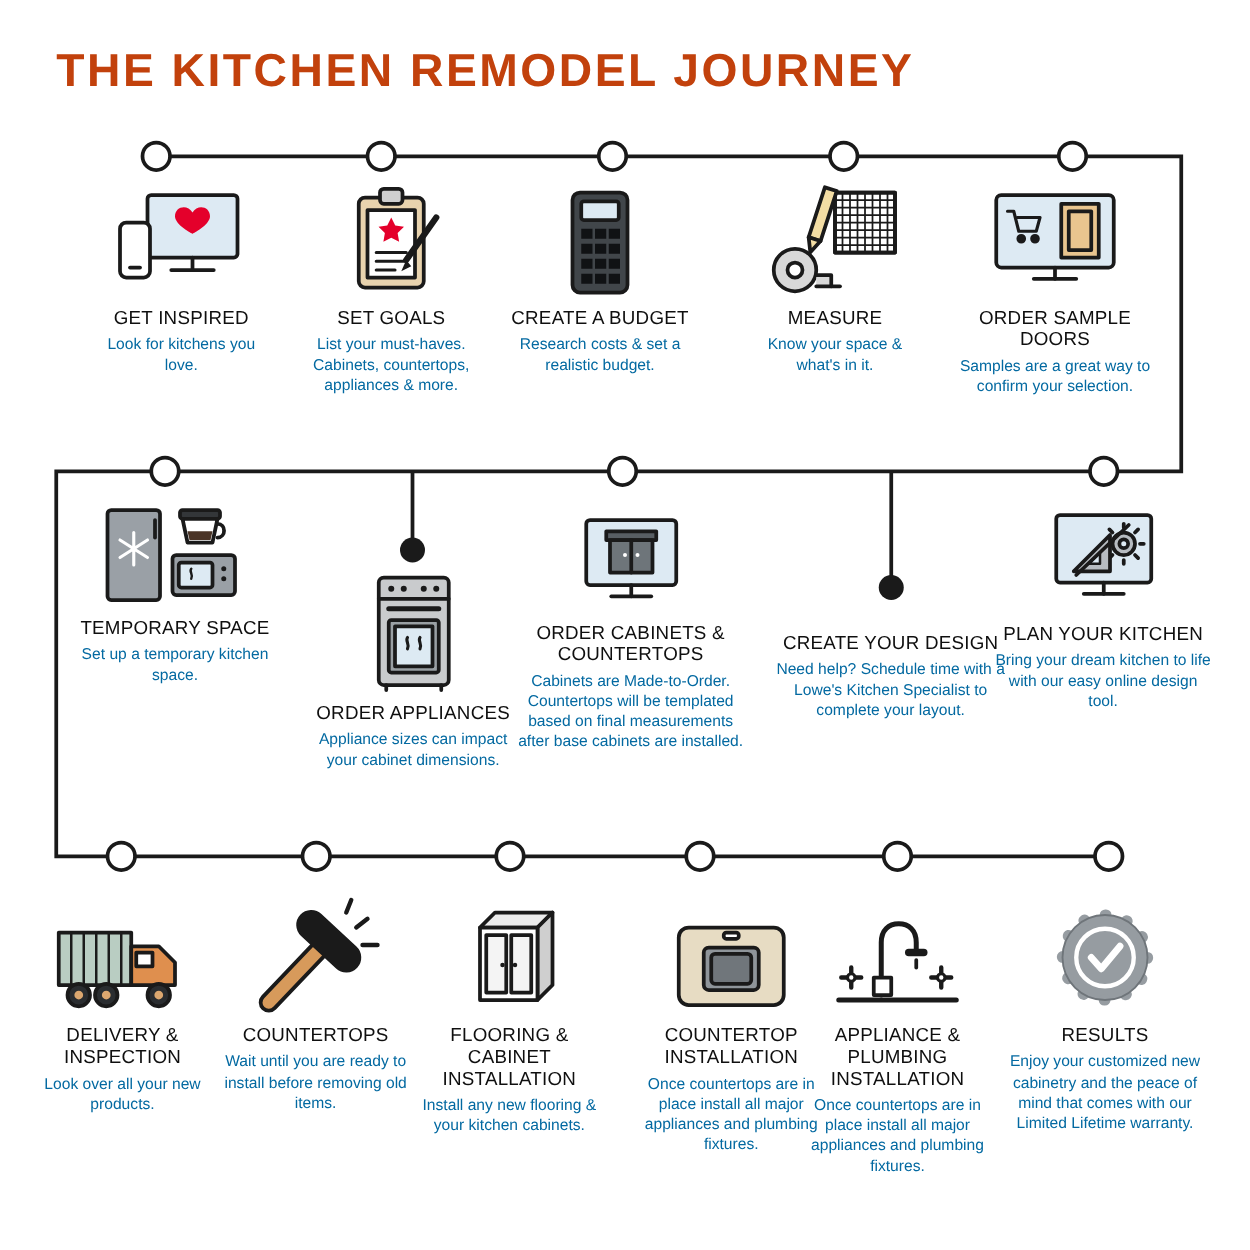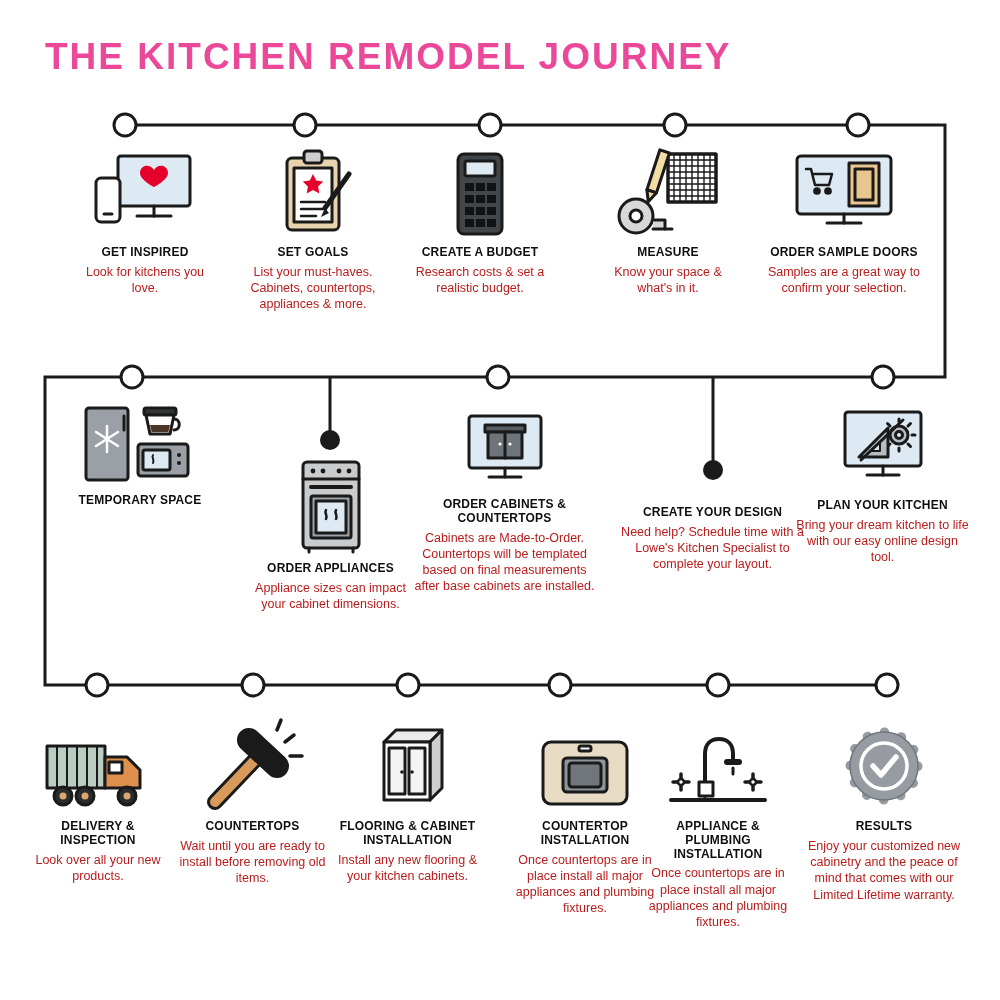--- a/index.html
+++ b/index.html
@@ -1,26 +1,26 @@
 <!DOCTYPE html>
 <html style="--line: #1a1a1a; --accent-red: #e4002b; --screen-blue: #ddeaf3; --wood-tan: #e9c58f; --appliance-gray: #9aa0a6; --truck-green: #b9cdc2; --truck-orange: #df8f4e;"><head>
 <meta charset="utf-8">
 <style>
   * { margin:0; padding:0; box-sizing:border-box; }
   html,body { background:#ffffff; }
   body { font-family:"Liberation Sans", sans-serif; color:#111; }
   .canvas { position:relative; width:1000px; height:1000px; background:#fff; overflow:hidden; }
   .page-title { position:absolute; left:45px; top:36px; font-size:37px; font-weight:700;
-                letter-spacing:2px; color:#ec4899; white-space:nowrap; }
+                letter-spacing:2px; color:#c2410c; white-space:nowrap; }
   .path-overlay { position:absolute; left:0; top:0; pointer-events:none; }
   .step { position:absolute; text-align:center; }
   .step .icon { display:flex; justify-content:center; align-items:flex-end; margin:0 auto; }
-  .step h3 { font-size:12px; font-weight:700; line-height:1.15; margin:8px 0 4px;
+  .step h3 { font-size:15px; font-weight:400; line-height:1.15; margin:8px 0 4px;
              letter-spacing:.2px; color:#0f0f0f; }
-  .step p { font-size:12.5px; line-height:1.3; color:#b91c1c; }
+  .step p { font-size:12.5px; line-height:1.3; color:#0369a1; }
 </style>
 </head>
 <body>
 
 <div class="canvas">
 
   <h1 class="page-title">THE KITCHEN REMODEL JOURNEY</h1>
 
   <svg class="path-overlay" width="1000" height="1000" viewBox="0 0 1000 1000">
     <path d="M125 125H945V377H45V685H887" fill="none" stroke="#1a1a1a" stroke-width="3"></path>
@@ -154,20 +154,21 @@
         <path d="M70 25h20l-1.6 7H71.6z" fill="#4a3426" stroke="none"></path>
         <path d="M94 19c7 0 7 11 0 11"></path>
         <rect x="58" y="44" width="50" height="32" rx="3" fill="#9aa0a6"></rect>
         <rect x="63" y="50" width="27" height="20" rx="2" fill="#ddeaf3"></rect>
         <path d="M73 55c-2 2.5 2 4.5 0 8" stroke-width="2"></path>
         <circle cx="99" cy="55" r="2" fill="#1a1a1a" stroke="none"></circle>
         <circle cx="99" cy="63" r="2" fill="#1a1a1a" stroke="none"></circle>
       </svg>
     </div>
     <h3>TEMPORARY SPACE</h3>
+    <p>Set up a temporary kitchen space.</p>
   </div>
 
   <div class="step" style="left:248px;top:456px;width:165px">
     <div class="icon" style="height:98px">
       <svg width="100" height="96" viewBox="0 0 100 96" fill="none" stroke="#1a1a1a" stroke-width="3" stroke-linecap="round" stroke-linejoin="round">
         <rect x="22" y="4" width="56" height="86" rx="4" fill="#c9cbcd"></rect>
         <circle cx="32" cy="13" r="2.4" fill="#1a1a1a" stroke="none"></circle>
         <circle cx="42" cy="13" r="2.4" fill="#1a1a1a" stroke="none"></circle>
         <circle cx="58" cy="13" r="2.4" fill="#1a1a1a" stroke="none"></circle>
         <circle cx="68" cy="13" r="2.4" fill="#1a1a1a" stroke="none"></circle>

